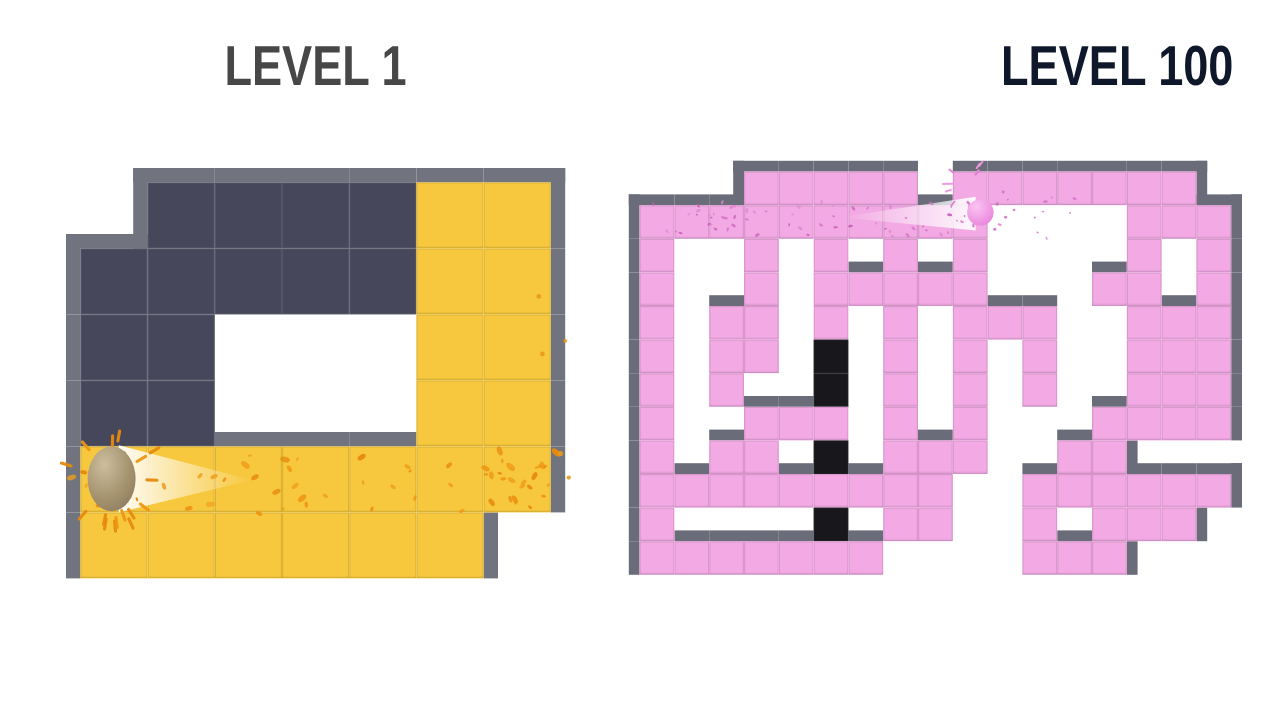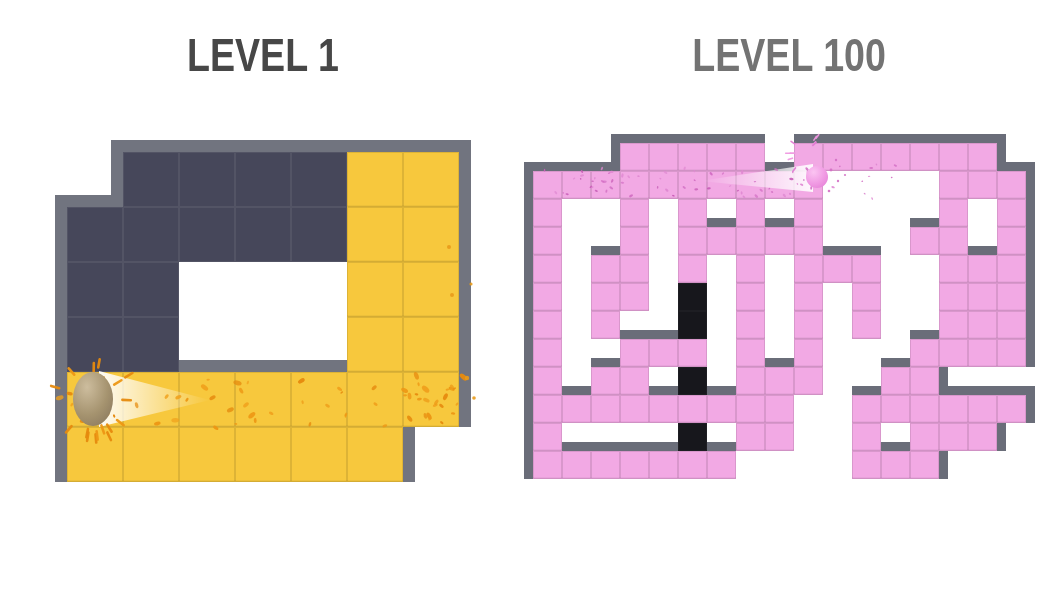--- a/index.html
+++ b/index.html
@@ -28,21 +28,21 @@
 </head>
 <body>
 
 <div id="stage">
   <div class="panel" id="panel-left">
     <div class="title" style="color: rgb(71, 71, 71);">
       <span class="tt">LEVEL 1</span>
     </div>
   </div>
   <div class="panel" id="panel-right">
-    <div class="title" style="color: #737373;">
+    <div class="title" style="color: #0f172a; text-align: right;">
       <span class="tt">LEVEL 100</span>
     </div>
   </div>
 
   <div class="maze">
       <div class="wall" style="left: 111px; top: 140px; width: 68px; height: 12px; background: rgb(113, 116, 127);"></div>
       <div class="wall" style="left: 111px; top: 140px; width: 12px; height: 67px; background: rgb(113, 116, 127);"></div>
       <div class="wall" style="left: 179px; top: 140px; width: 56px; height: 12px; background: rgb(113, 116, 127);"></div>
       <div class="wall" style="left: 235px; top: 140px; width: 56px; height: 12px; background: rgb(113, 116, 127);"></div>
       <div class="wall" style="left: 291px; top: 140px; width: 56px; height: 12px; background: rgb(113, 116, 127);"></div>

